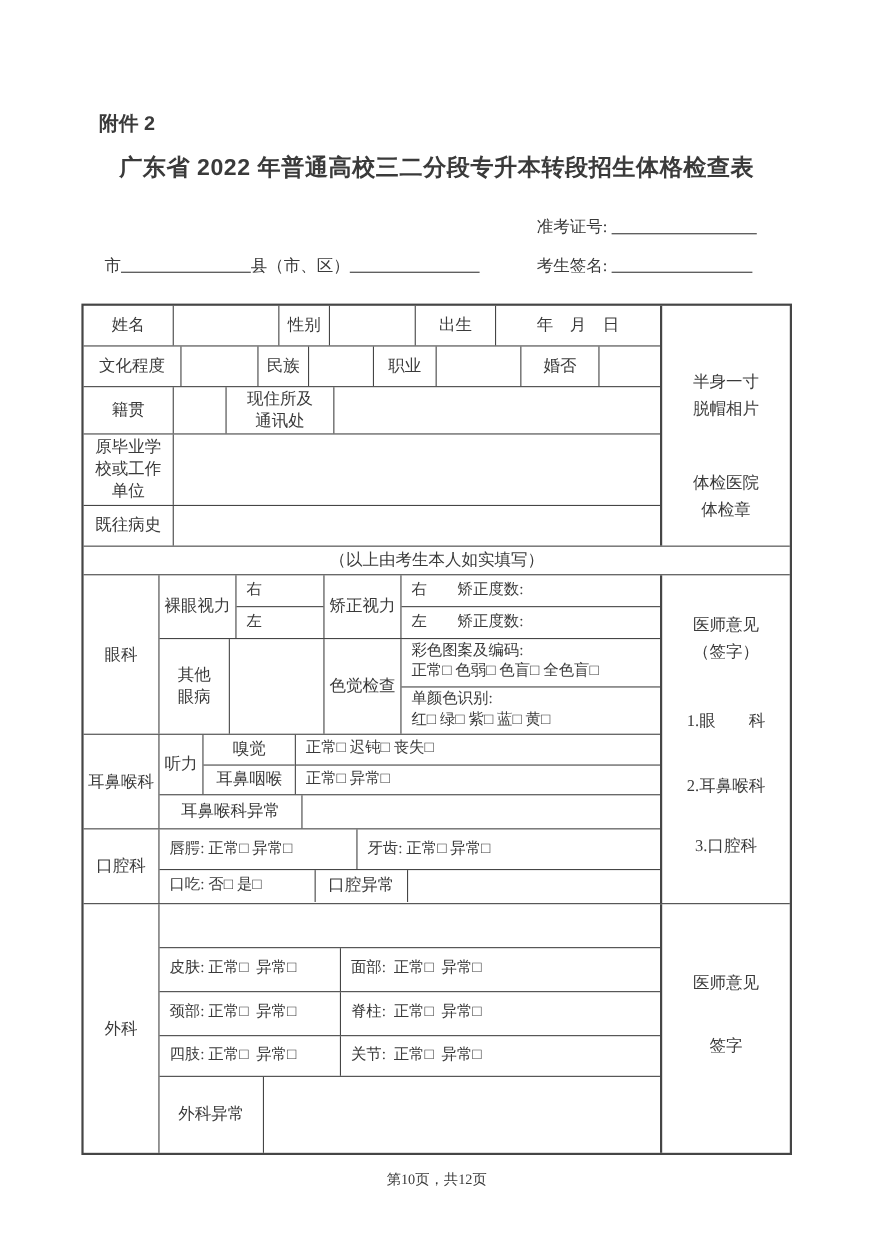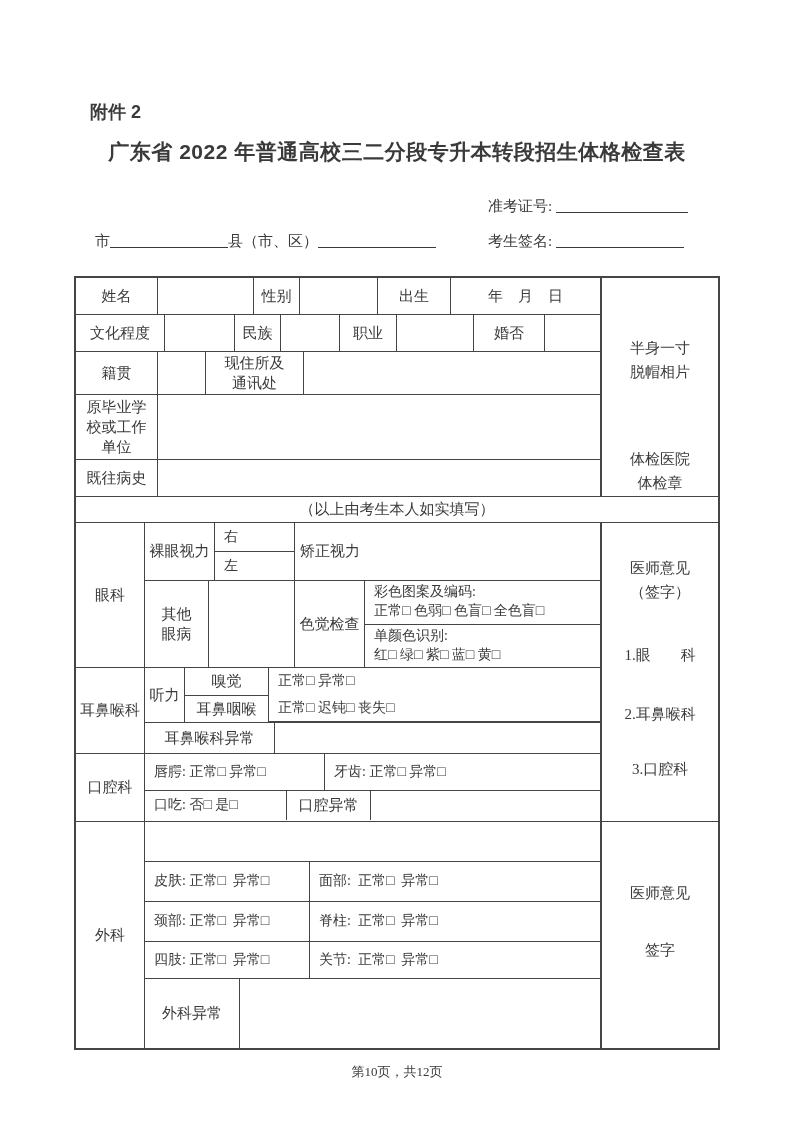--- a/index.html
+++ b/index.html
@@ -102,40 +102,44 @@
         <div class="cell grow"></div>
       </div>
       <div class="row" style="height:36px">
         <div class="cell lbl" style="width:82px">既往病史</div>
         <div class="cell grow"></div>
       </div>
     </div>
     <div class="rightcol photo-cell">
       <div>半身一寸
 脱帽相片</div>
-      <div style="margin-top:63px">体检医院
+      <div style="margin-top:44px">体检医院
 体检章</div>
     </div>
   </div>
 
   <div class="fillnote">（以上由考生本人如实填写）</div>
 
   <div class="blk">
     <div class="leftcol">
 
       <div class="section bb" style="height:145px">
         <div class="seclbl">眼科</div>
         <div class="inner">
           <div class="irow bb" style="height:58px">
             <div class="cell lbl" style="width:70px">裸眼视力</div>
             <div class="cell stack" style="width:80px">
               <div class="sub bb val">右</div>
               <div class="sub val">左</div>
             </div>
             <div class="cell lbl" style="width:70px">矫正视力</div>
+            <div class="cell stack grow">
+              <div class="sub bb val">右　　矫正度数:</div>
+              <div class="sub val">左　　矫正度数:</div>
+            </div>
           </div>
           <div class="irow" style="height:86px">
             <div class="cell lbl" style="width:64px">其他
 眼病</div>
             <div class="cell" style="width:86px"></div>
             <div class="cell lbl" style="width:70px">色觉检查</div>
             <div class="cell stack grow">
               <div class="sub bb val">彩色图案及编码:
 正常□ 色弱□ 色盲□ 全色盲□</div>
               <div class="sub val">单颜色识别:
@@ -148,22 +152,22 @@
       <div class="section bb" style="height:86px">
         <div class="seclbl">耳鼻喉科</div>
         <div class="inner">
           <div class="irow bb" style="height:56px">
             <div class="cell lbl" style="width:40px">听力</div>
             <div class="cell stack" style="width:84px">
               <div class="sub bb lbl">嗅觉</div>
               <div class="sub lbl">耳鼻咽喉</div>
             </div>
             <div class="cell stack grow">
+              <div class="sub bb val">正常□ 迟钝□ 丧失□</div>
               <div class="sub val">正常□ 异常□</div>
-              <div class="sub bb val">正常□ 迟钝□ 丧失□</div>
             </div>
           </div>
           <div class="irow" style="height:30px">
             <div class="cell lbl" style="width:130px">耳鼻喉科异常</div>
             <div class="cell grow"></div>
           </div>
         </div>
       </div>
 
       <div class="section" style="height:67px">

